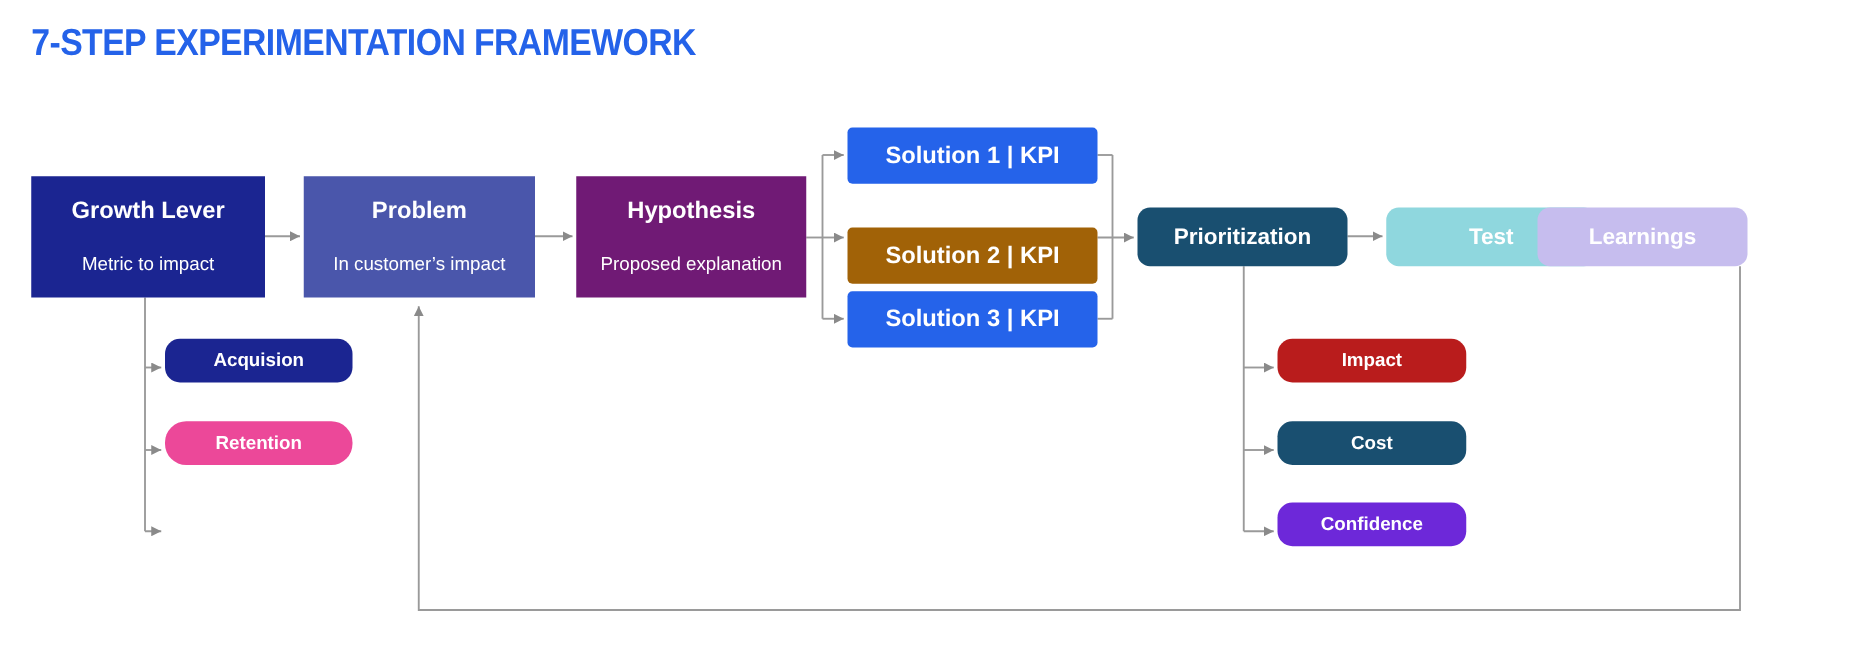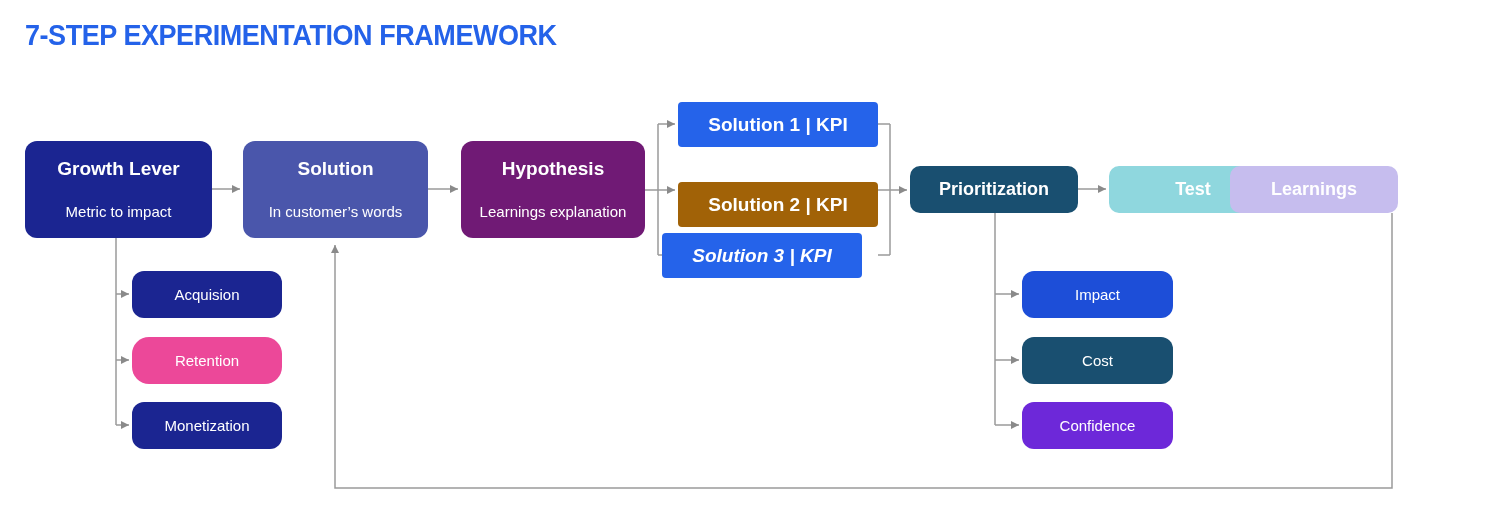--- a/index.html
+++ b/index.html
@@ -30,26 +30,26 @@
   }
   .node {
     position: absolute;
     display: flex;
     flex-direction: column;
     align-items: center;
     justify-content: center;
     color: #ffffff;
     text-align: center;
   }
-  .big { width: 187px; height: 97px; border-radius: 12px; }
+  .big { width: 187px; height: 97px; border-radius: 0; }
   .big .node-title { font-size: 19px; font-weight: 700; line-height: 1.2; }
   .big .node-sub { font-size: 15px; font-weight: 400; margin-top: 22px; line-height: 1.2; }
   .pill { width: 200px; height: 45px; border-radius: 4px; font-size: 19px; font-weight: 700; }
   .step { width: 168px; height: 47px; border-radius: 10px; font-size: 18px; font-weight: 700; }
-  .sub { width: 150px; height: 47px; border-radius: 12px; font-size: 15px; font-weight: 400; }
+  .sub { width: 150px; height: 35px; border-radius: 12px; font-size: 15px; font-weight: 700; }
 </style>
 </head>
 <body>
 
 <div class="canvas">
 
   <div class="title" style="color: rgb(36, 98, 233);">7-STEP EXPERIMENTATION FRAMEWORK</div>
 
   <svg class="connectors" viewBox="0 0 1501 525" xmlns="http://www.w3.org/2000/svg">
     <defs>
@@ -90,60 +90,57 @@
       <path d="M1392,213 L1392,488 L335,488 L335,245" marker-end="url(#arrow)"></path>
     </g>
   </svg>
 
   <div class="node big" style="left: 25px; top: 141px; background-color: rgb(27, 37, 145);">
     <div class="node-title">Growth Lever</div>
     <div class="node-sub">Metric to impact</div>
   </div>
 
   <div class="node big" style="left: 243px; top: 141px; width: 185px; background-color: rgb(74, 86, 171);">
-    <div class="node-title">Solution</div>
-    <div class="node-sub">In customer’s words</div>
+    <div class="node-title">Problem</div>
+    <div class="node-sub">In customer’s impact</div>
   </div>
 
   <div class="node big" style="left: 461px; top: 141px; width: 184px; background-color: #701a75;">
     <div class="node-title">Hypothesis</div>
-    <div class="node-sub">Learnings explanation</div>
+    <div class="node-sub">Proposed explanation</div>
   </div>
 
   <div class="node pill" style="left: 678px; top: 102px; background-color: rgb(37, 99, 234);">
     <span>Solution 1 | KPI</span>
   </div>
   <div class="node pill" style="left: 678px; top: 182px; background-color: #a16207;">
     <span>Solution 2 | KPI</span>
   </div>
-  <div class="node pill" style="left: 662px; top: 233px; background-color: rgb(37, 99, 234); font-style: italic;">
+  <div class="node pill" style="left: 678px; top: 233px; background-color: rgb(37, 99, 234);">
     <span>Solution 3 | KPI</span>
   </div>
 
   <div class="node step" style="left: 1109px; top: 166px; background-color: rgb(143, 215, 222);">
     <span>Test</span>
   </div>
   <div class="node step" style="left: 910px; top: 166px; background-color: rgb(25, 79, 112);">
     <span>Prioritization</span>
   </div>
   <div class="node step" style="left: 1230px; top: 166px; background-color: rgb(198, 189, 238);">
     <span>Learnings</span>
   </div>
 
   <div class="node sub" style="left: 132px; top: 271px; background-color: rgb(27, 37, 145);">
     <span>Acquision</span>
   </div>
   <div class="node sub" style="left: 132px; top: 337px; background-color: #ec4899; border-radius: 17px;">
     <span>Retention</span>
   </div>
-  <div class="node sub" style="left: 132px; top: 402px; background-color: rgb(27, 37, 145);">
-    <span>Monetization</span>
-  </div>
 
-  <div class="node sub" style="left: 1022px; top: 271px; width: 151px; background-color: #1d4ed8;">
+  <div class="node sub" style="left: 1022px; top: 271px; width: 151px; background-color: #b91c1c;">
     <span>Impact</span>
   </div>
   <div class="node sub" style="left: 1022px; top: 337px; width: 151px; background-color: rgb(25, 79, 112); text-align: center;">
     <span>Cost</span>
   </div>
   <div class="node sub" style="left: 1022px; top: 402px; width: 151px; background-color: #6d28d9;">
     <span>Confidence</span>
   </div>
 
 </div>

